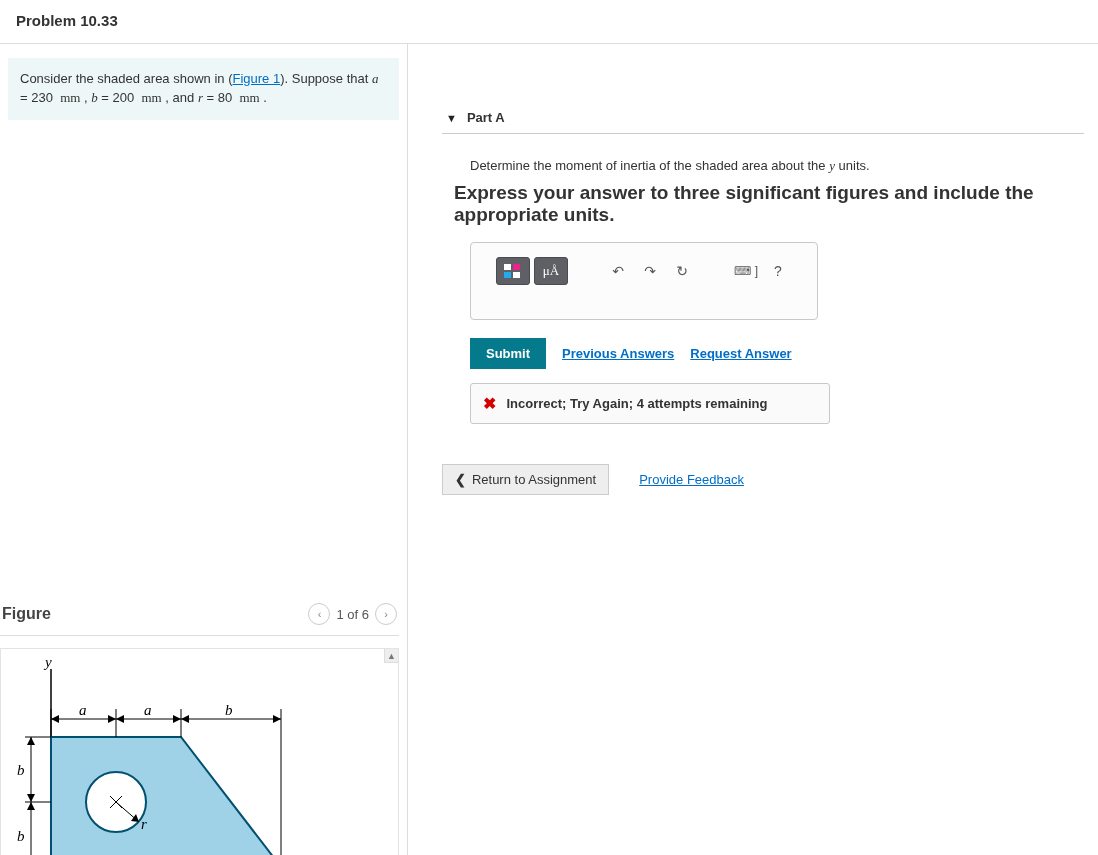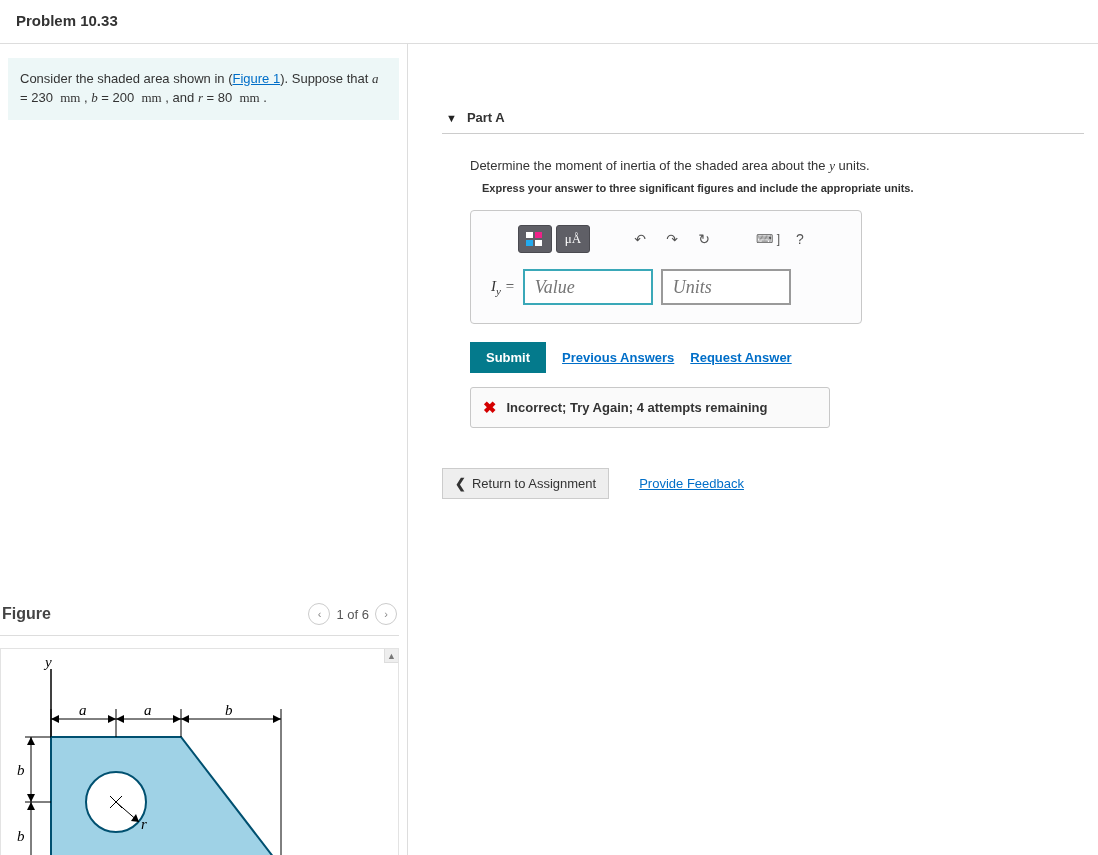--- a/index.html
+++ b/index.html
@@ -100,28 +100,28 @@
     display:flex; align-items:center; gap:10px;
     background:#fff;
     border-bottom:1px solid #ccc;
     padding: 6px 4px 8px 4px;
     margin-bottom: 24px;
   }
   .part-header .caret { font-size:11px; color:#222; }
   .part-header .label { font-weight:bold; font-size:13px; }
   .question-text { margin: 0 0 8px 28px; font-size:13px; color:#333; }
   .question-text .varfmt { font-style: italic; }
-  .instruction { margin: 0 0 16px 40px; font-size:11px; font-weight:bold; }
+  .instruction { margin: 0 0 16px 12px; font-size:19px; font-weight:bold; }
 
   .answer-widget {
     border:1px solid #c8c8c8;
     border-radius:4px;
     padding:14px 16px 18px 16px;
     margin-left:28px;
-    width: 392px;
+    width: 348px;
     background:#fcfcfd;
   }
   .toolbar {
     display:flex; align-items:center; gap:4px;
     justify-content:center;
     margin-bottom:16px;
   }
   .tbtn {
     height:28px; min-width:28px;
     display:flex; align-items:center; justify-content:center;
@@ -282,25 +282,20 @@
         </div>
         <div class="tbtn dark" style="width:34px; font-family:Georgia; font-size:13px;">μÅ</div>
         <div class="tbtn sep"></div>
         <div class="tbtn plain">↶</div>
         <div class="tbtn plain">↷</div>
         <div class="tbtn plain">↻</div>
         <div class="tbtn sep"></div>
         <div class="tbtn plain" style="font-size:12px;">⌨ ]</div>
         <div class="tbtn plain">?</div>
       </div>
-      <div class="answer-row">
-        <span class="lhs"><span>I</span><sub>y</sub> =</span>
-        <input class="ansbox value" placeholder="Value" style="">
-        <input class="ansbox units" placeholder="Units" style="">
-      </div>
     </div>
 
     <div class="action-row">
       <button class="submit-btn">Submit</button>
       <span class="link">Previous Answers</span>
       <span class="link">Request Answer</span>
     </div>
 
     <div class="feedback-box">
       <span class="x-icon">✖</span>

